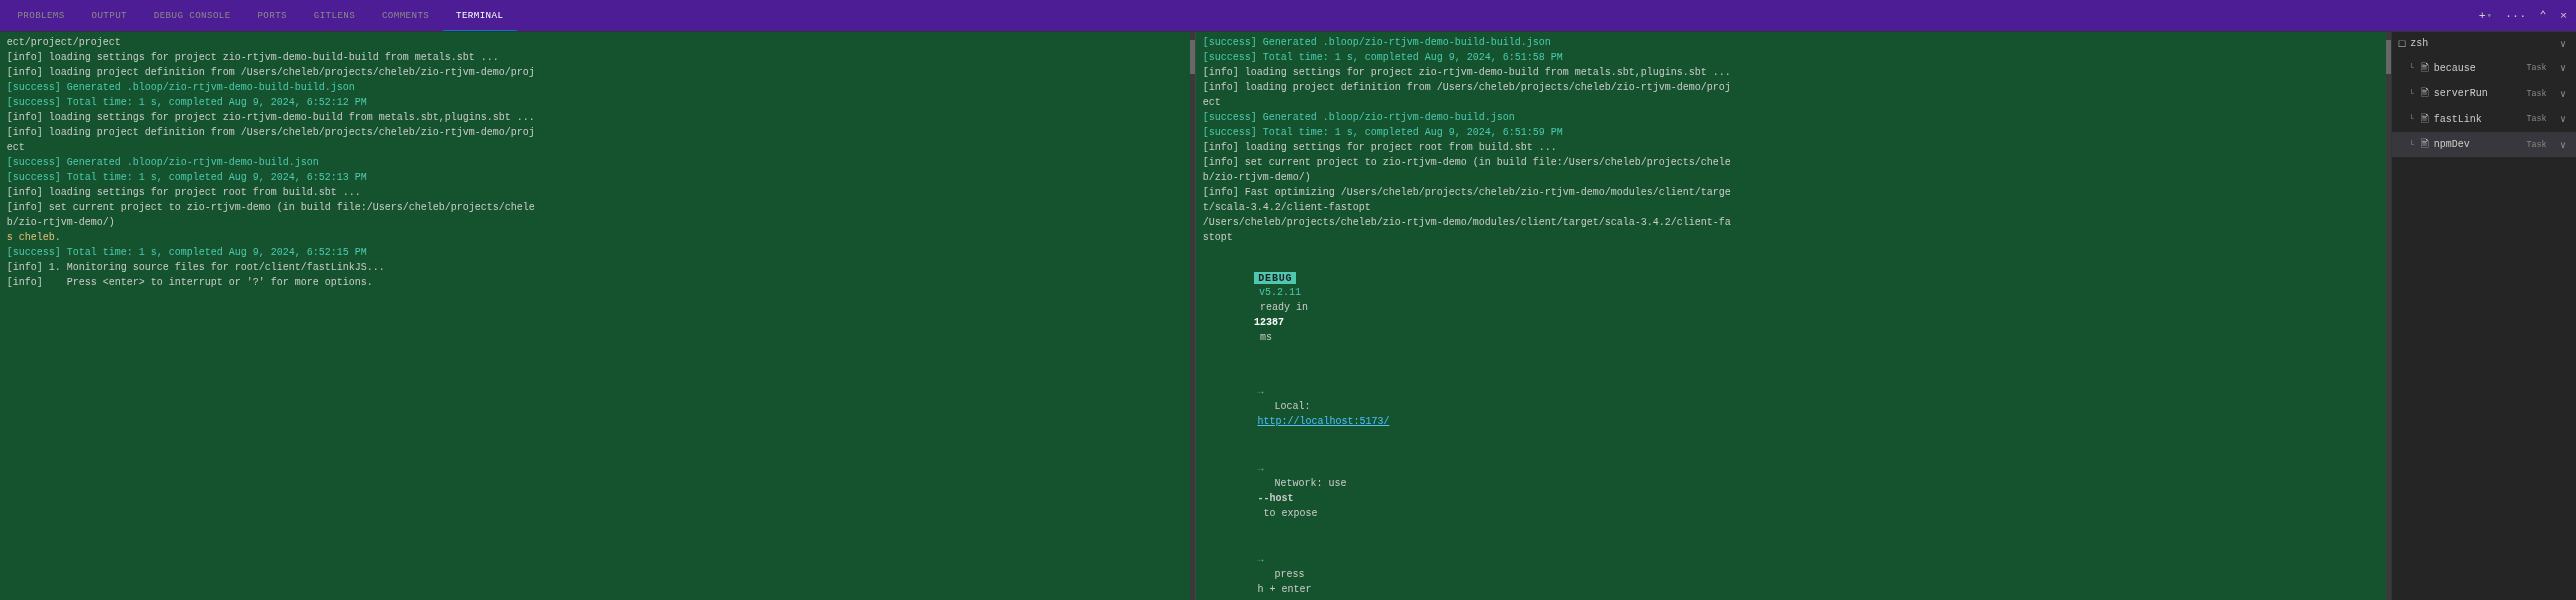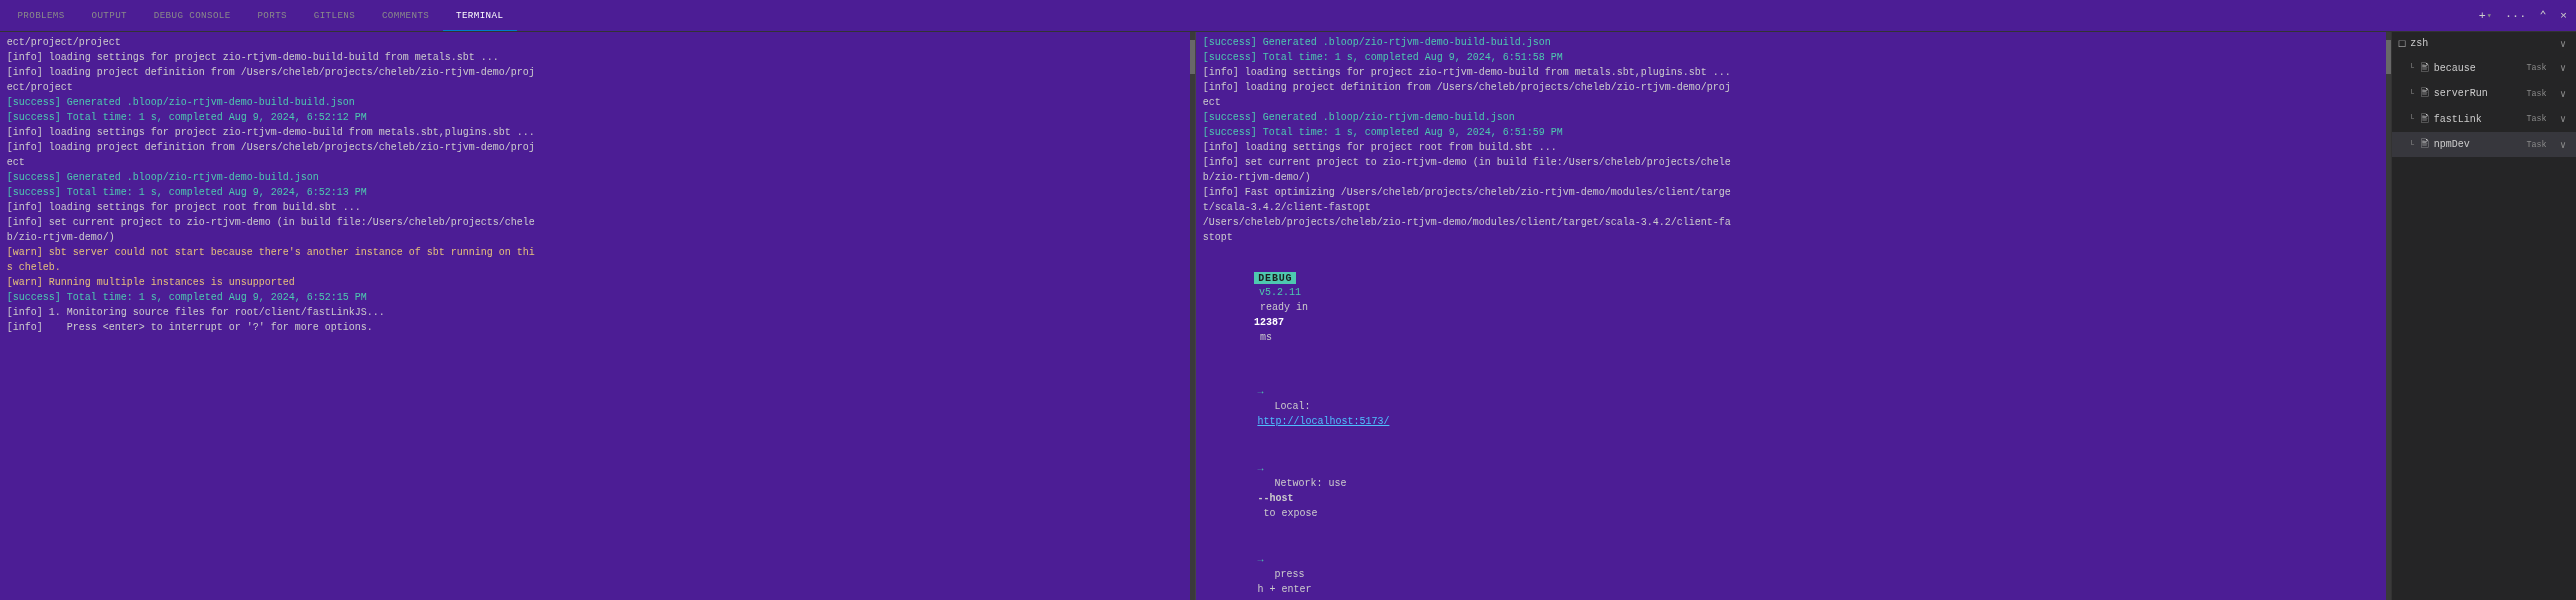--- a/index.html
+++ b/index.html
@@ -58,21 +58,21 @@
       border-radius: 3.4px;
       display: flex;
       align-items: center;
     }
 
     
     .terminal-area {
       display: flex;
       flex: 1;
       overflow: hidden;
-      background: #4c1d95;
+      background: #14532d;
     }
 
     
     .terminal-pane {
       flex: 1;
       display: flex;
       flex-direction: column;
       overflow: hidden;
       position: relative;
       border-right: 0.8px solid #444;
@@ -210,34 +210,31 @@
   </div>
 </div>
 
 <div class="terminal-area">
 
   <div class="terminal-pane">
     <div class="terminal-content">
       <div class="terminal-line info">ect/project/project</div>
       <div class="terminal-line info">[info] loading settings for project zio-rtjvm-demo-build-build from metals.sbt ...</div>
       <div class="terminal-line info">[info] loading project definition from /Users/cheleb/projects/cheleb/zio-rtjvm-demo/proj</div>
-      <div class="terminal-line info">ect/project</div>
       <div class="terminal-line success">[success] Generated .bloop/zio-rtjvm-demo-build-build.json</div>
       <div class="terminal-line success">[success] Total time: 1 s, completed Aug 9, 2024, 6:52:12 PM</div>
       <div class="terminal-line info">[info] loading settings for project zio-rtjvm-demo-build from metals.sbt,plugins.sbt ...</div>
       <div class="terminal-line info">[info] loading project definition from /Users/cheleb/projects/cheleb/zio-rtjvm-demo/proj</div>
       <div class="terminal-line info">ect</div>
       <div class="terminal-line success">[success] Generated .bloop/zio-rtjvm-demo-build.json</div>
       <div class="terminal-line success">[success] Total time: 1 s, completed Aug 9, 2024, 6:52:13 PM</div>
       <div class="terminal-line info">[info] loading settings for project root from build.sbt ...</div>
       <div class="terminal-line info">[info] set current project to zio-rtjvm-demo (in build file:/Users/cheleb/projects/chele</div>
       <div class="terminal-line info">b/zio-rtjvm-demo/)</div>
-      <div class="terminal-line warn">[warn] sbt server could not start because there's another instance of sbt running on thi</div>
       <div class="terminal-line warn">s cheleb.</div>
-      <div class="terminal-line warn">[warn] Running multiple instances is unsupported</div>
       <div class="terminal-line success">[success] Total time: 1 s, completed Aug 9, 2024, 6:52:15 PM</div>
       <div class="terminal-line info">[info] 1. Monitoring source files for root/client/fastLinkJS...</div>
       <div class="terminal-line info">[info]    Press &lt;enter&gt; to interrupt or '?' for more options.</div>
     </div>
     <div class="scroll-bar-right">
       <div class="scroll-thumb"></div>
     </div>
   </div>
 
   <div class="terminal-pane-right">

